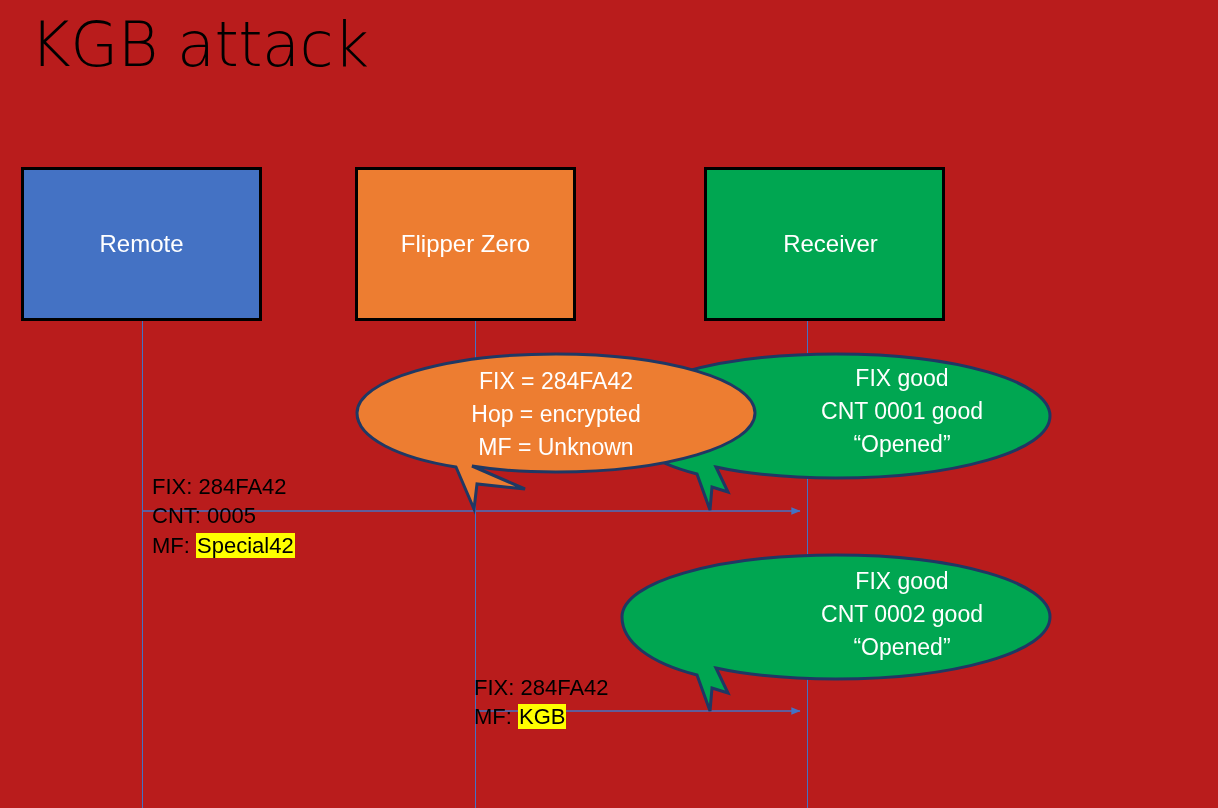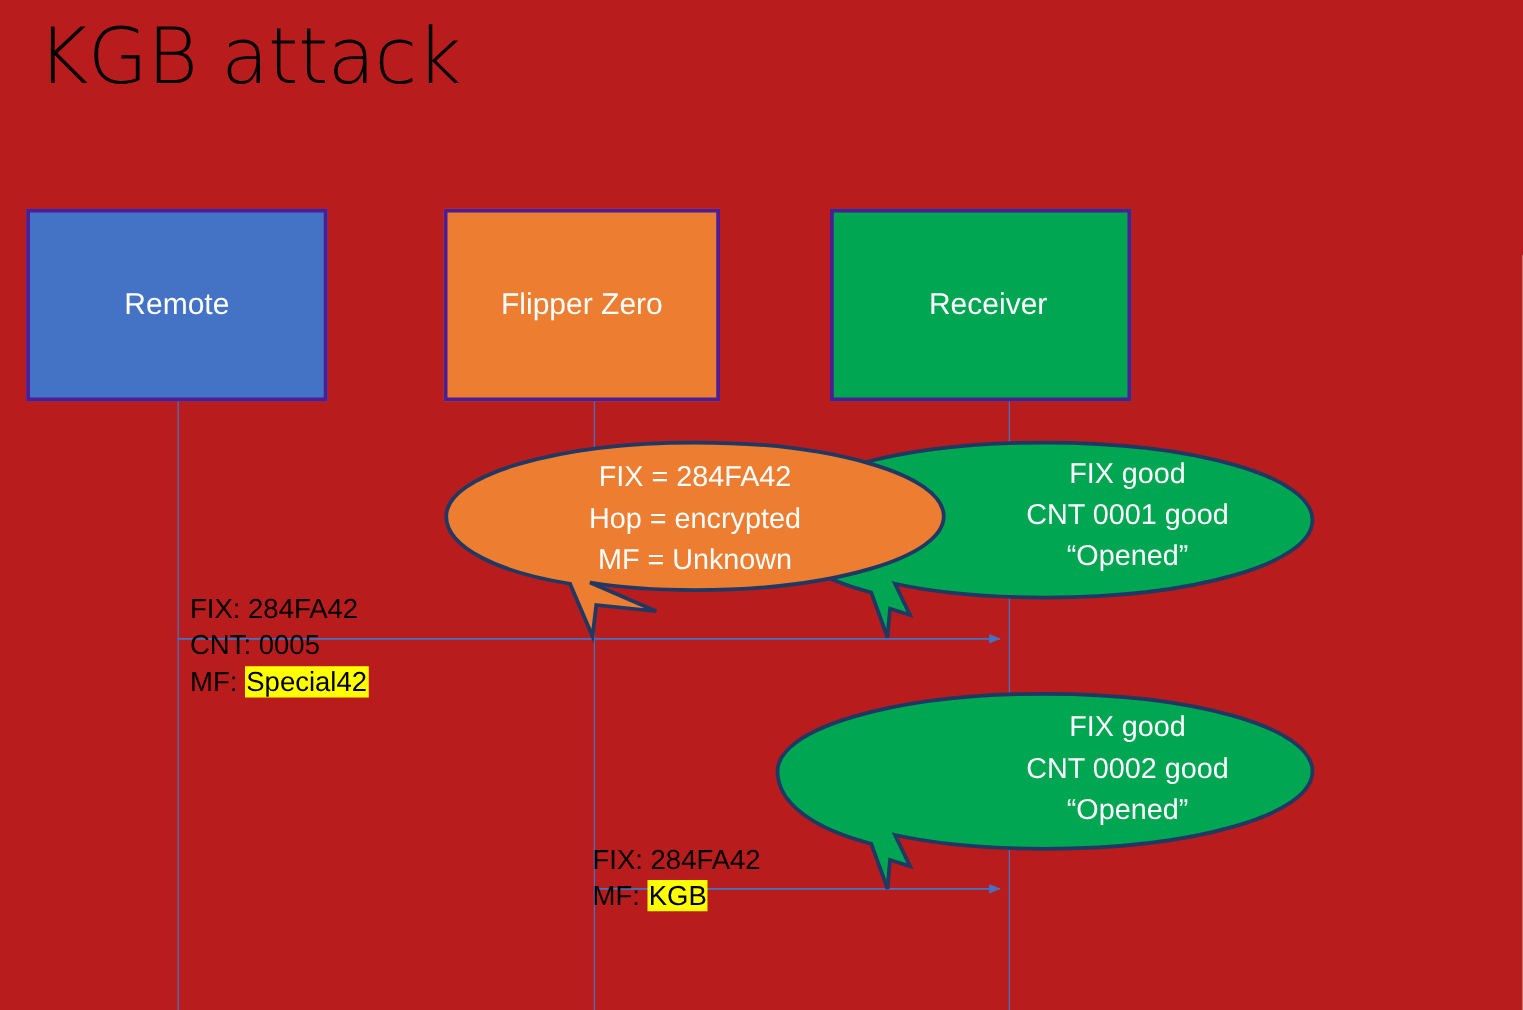--- a/index.html
+++ b/index.html
@@ -26,31 +26,31 @@
     font-size: 62px;
     font-weight: 300;
     color: #000000;
     letter-spacing: -0.5px;
     white-space: nowrap;
     font-family: "DejaVu Sans", sans-serif;
   }
   .actor-box {
     position: absolute;
     box-sizing: border-box;
-    border: 3px solid #4c1d95;
+    border: 3px solid #000000;
     display: flex;
     align-items: center;
     justify-content: center;
     color: #ffffff;
     font-size: 24px;
     font-family: "Liberation Sans", sans-serif;
   }
   #box-remote   { left: 21px;  top: 167px; width: 241px; height: 154px; background: #4472C4; }
   #box-flipper  { left: 355px; top: 167px; width: 221px; height: 154px; background: #ED7D31; }
-  #box-receiver { left: 664px; top: 167px; width: 241px; height: 154px; background: #00A651; padding-left: 12px; }
+  #box-receiver { left: 704px; top: 167px; width: 241px; height: 154px; background: #00A651; padding-left: 12px; }
 
   .lifeline {
     position: absolute;
     width: 1px;
     background: #4472C4;
     top: 321px;
     height: 487px;
   }
   #lifeline-remote   { left: 142px; }
   #lifeline-flipper  { left: 475px; }

